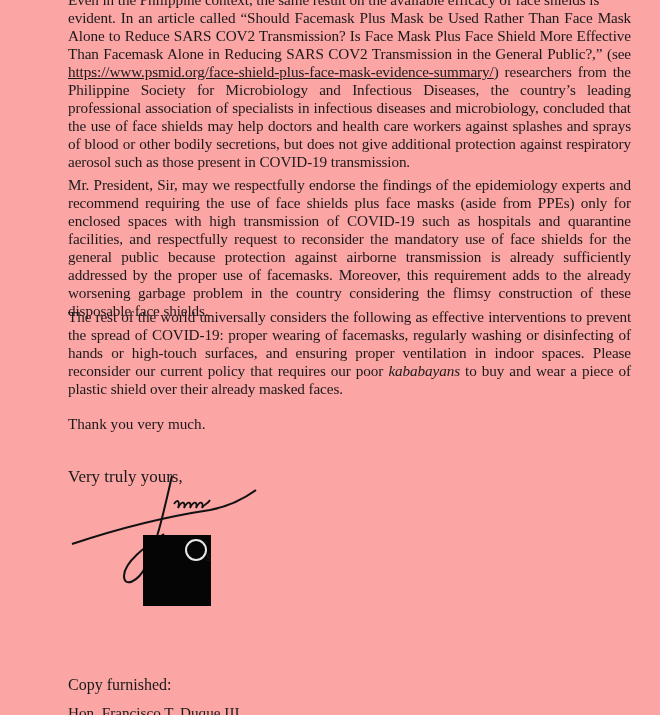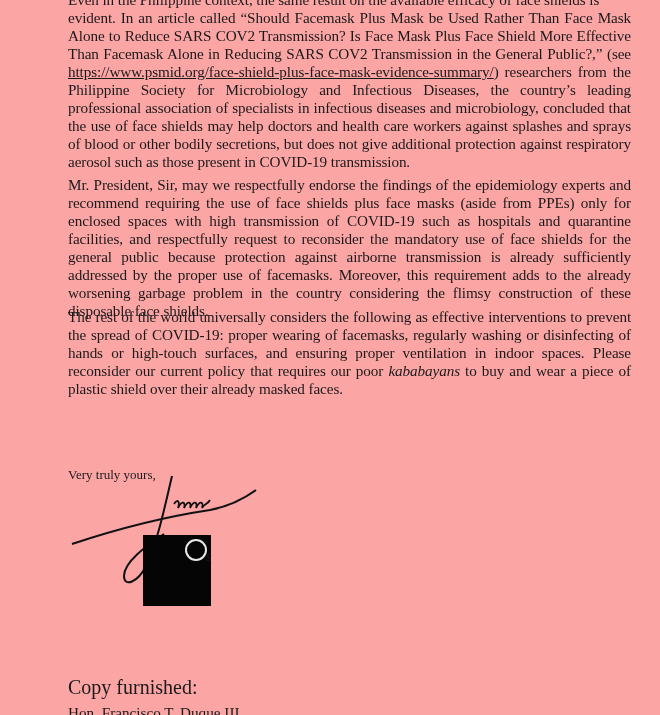--- a/index.html
+++ b/index.html
@@ -7,22 +7,22 @@
          font-family: "Liberation Serif", "DejaVu Serif", serif; color: #1a1a1a; }
   .page { position: absolute; left: 0; top: 0; width: 660px; height: 715px; background: #fca5a5; }
   .body-text { position: absolute; left: 68px; width: 563px; font-size: 15.2px; line-height: 18px;
                text-align: justify; letter-spacing: -0.1px; }
   .para { margin: 0; }
   .p-cut { top: -9px; }
   .p1 { top: 9px; }
   .p2 { top: 176px; }
   .p3 { top: 308px; }
   .thanks { position: absolute; left: 68px; top: 415px; font-size: 15.2px; }
-  .closing { position: absolute; left: 68px; top: 467px; font-size: 13px; }
-  .copy { position: absolute; left: 68px; top: 676px; font-size: 20px; }
+  .closing { position: absolute; left: 68px; top: 467px; font-size: 17px; }
+  .copy { position: absolute; left: 68px; top: 676px; font-size: 16px; }
   .recipient { position: absolute; left: 68px; top: 704px; font-size: 15.2px; white-space: nowrap; }
   a.link { color: #1a1a1a; text-decoration: underline; }
   .redact { position: absolute; left: 143px; top: 535px; width: 68px; height: 71px; background: #050505; }
   .redact-circle { position: absolute; left: 42px; top: 4px; width: 18px; height: 18px;
                    border: 2px solid #e8e8e8; border-radius: 50%; }
   .sig { position: absolute; left: 60px; top: 470px; width: 200px; height: 140px; }
   em { font-style: italic; }
   .tail-mark { position: absolute; left: 206px; top: 549px; font-size: 14px; font-style: italic; }
 </style>
 </head>
@@ -39,20 +39,21 @@
   </div>
 
   <div class="body-text p2">
     <p class="para">Mr. President, Sir, may we respectfully endorse the findings of the epidemiology experts and recommend requiring the use of face shields plus face masks (aside from PPEs) only for enclosed spaces with high transmission of COVID-19 such as hospitals and quarantine facilities, and respectfully request to reconsider the mandatory use of face shields for the general public because protection against airborne transmission is already sufficiently addressed by the proper use of facemasks. Moreover, this requirement adds to the already worsening garbage problem in the country considering the flimsy construction of these disposable face shields.</p>
   </div>
 
   <div class="body-text p3">
     <p class="para"><span>The rest of the world universally considers the following as effective interventions to prevent the spread of COVID-19: proper wearing of facemasks, regularly washing or disinfecting of hands or high-touch surfaces, and ensuring proper ventilation in indoor spaces. Please reconsider our current policy that requires our poor </span><em>kababayans</em><span> to buy and wear a piece of plastic shield over their already masked faces.</span></p>
   </div>
 
+  <div class="thanks">Thank you very much.</div>
   <div class="closing">Very truly yours,</div>
 
   <svg class="sig" viewBox="0 0 200 140">
     <path d="M12 74 C 60 58, 110 46, 150 40 C 170 36, 185 28, 196 20" stroke="#111" stroke-width="2" fill="none"></path>
     <path d="M112 6 C 104 40, 98 70, 86 96 C 78 112, 64 118, 64 106 C 64 92, 86 76, 104 64" stroke="#111" stroke-width="2" fill="none"></path>
     <path d="M114 34 c 4 -6, 6 -2, 4 4 c 4 -8, 8 -6, 6 0 c 4 -8, 8 -6, 6 0 c 4 -8, 8 -6, 6 0 c 4 -8, 8 -6, 6 0 c 2 -4, 6 -4, 8 -8" stroke="#111" stroke-width="1.8" fill="none"></path>
   </svg>
 
   <div class="redact">
     <div class="redact-circle"></div>

